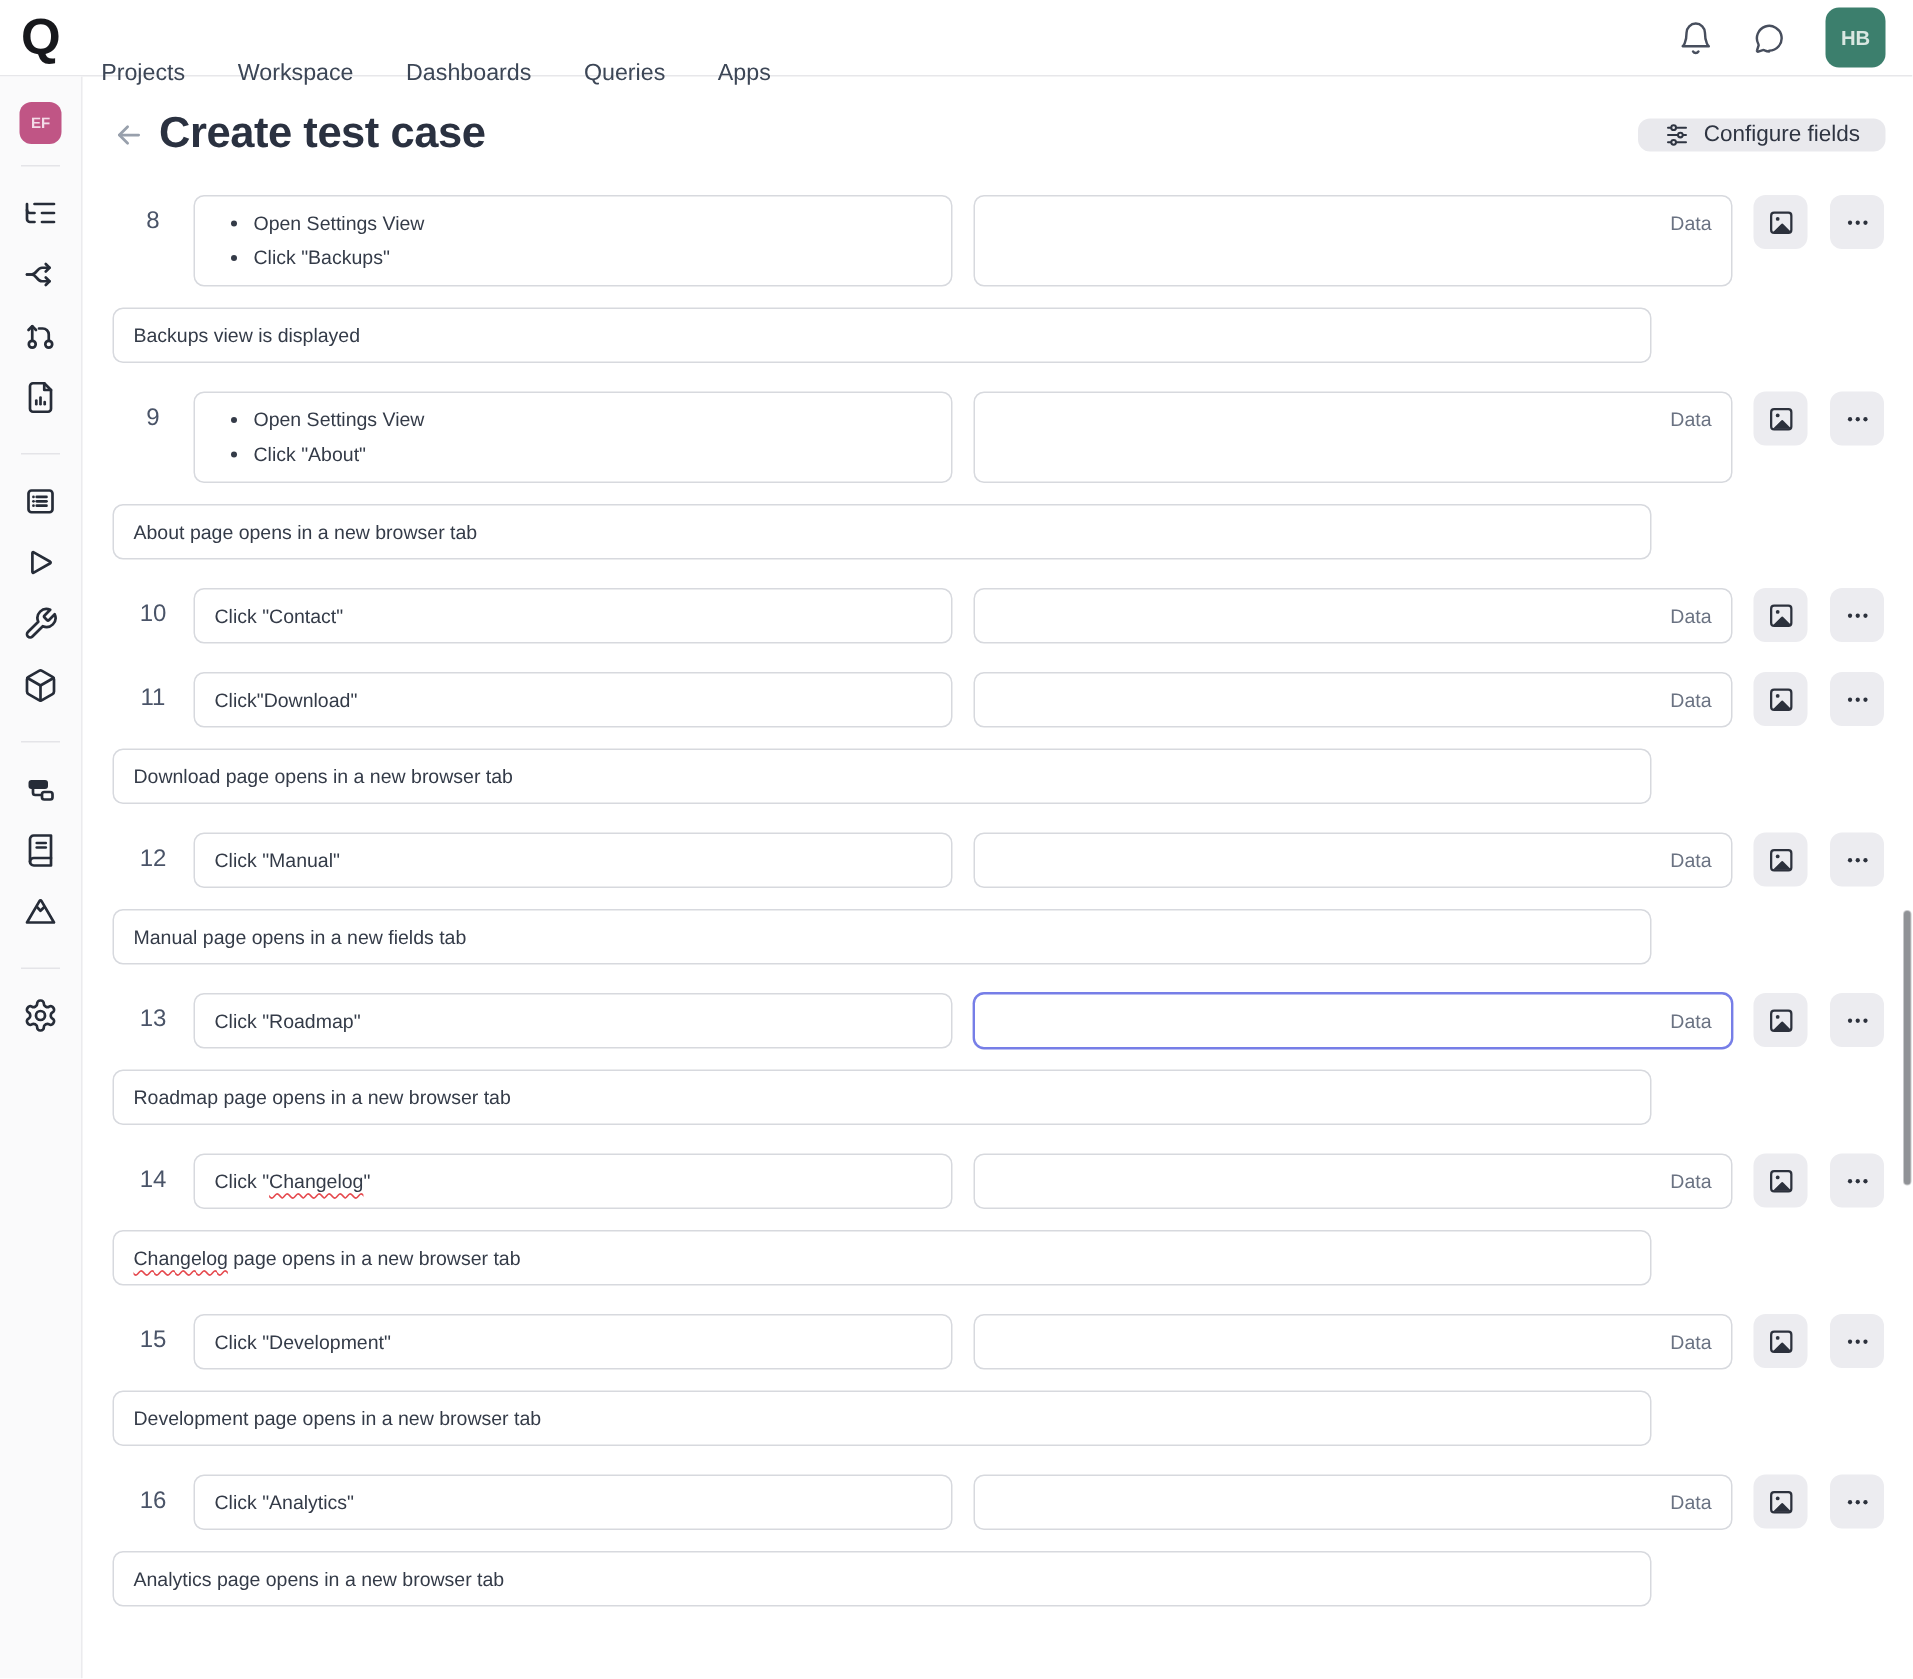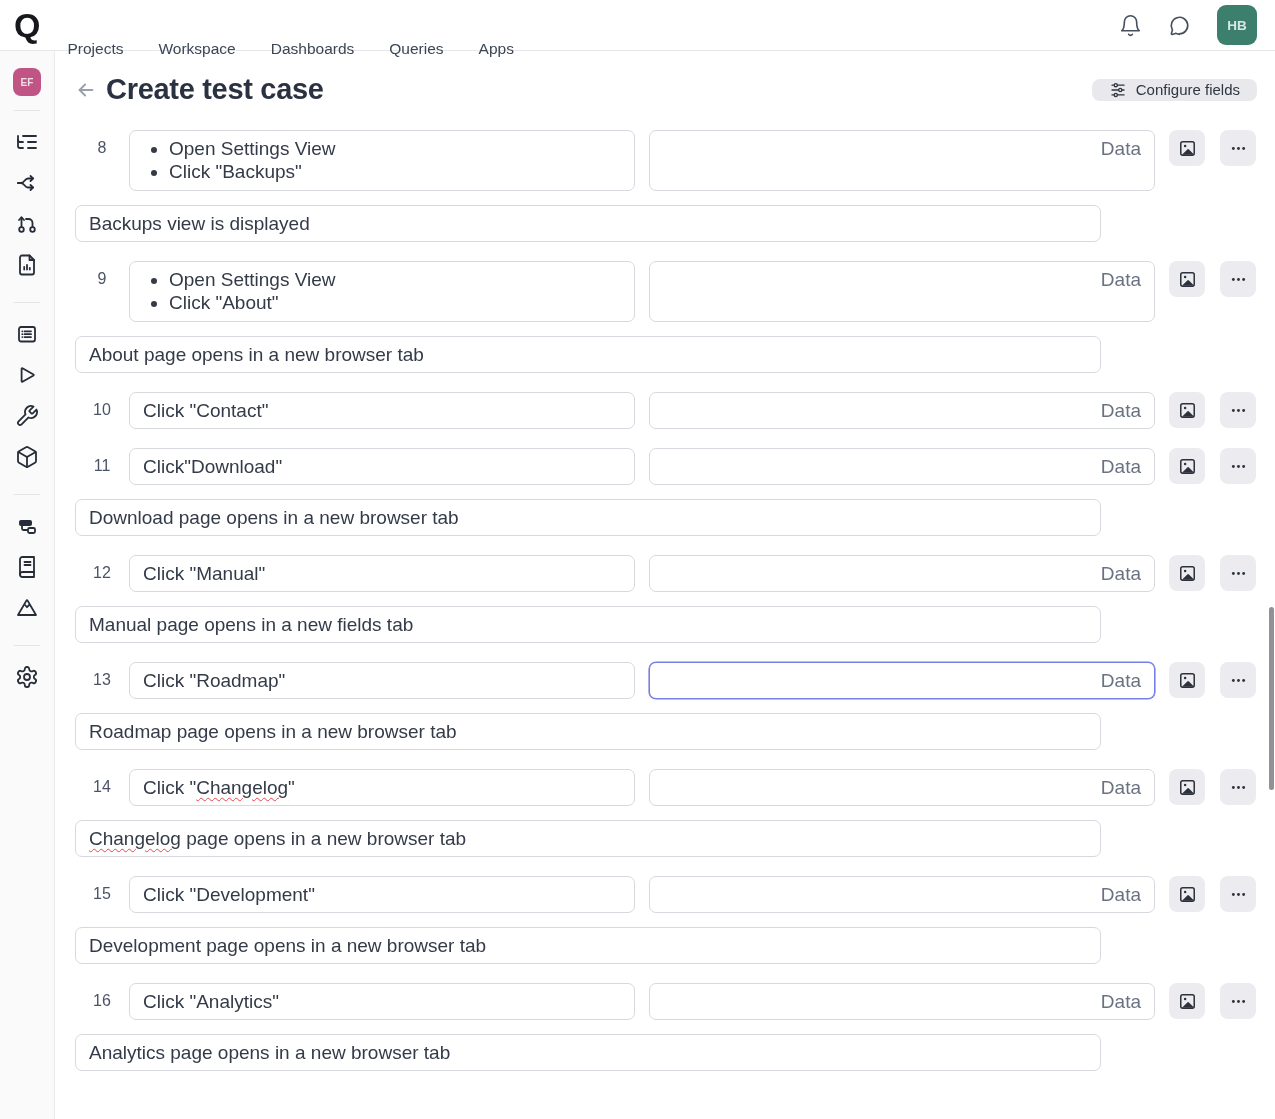--- a/index.html
+++ b/index.html
@@ -40,21 +40,21 @@
     color:#2f3542; cursor:pointer; font-family:inherit; }
   .config-btn svg { width:18px; height:18px; }
 
   
   .steps { padding:0 18px 0 20px; }
   .step { margin-bottom:19px; }
   .step-main { display:flex; align-items:stretch; }
   .step-num { width:54px; flex:none; text-align:center; padding-top:9px;
     font-size:16px; color:#4a5468; }
   .box { border:1px solid #d7d9de; border-radius:7px; background:#fff;
-    padding:7px 13px; font-size:19px; line-height:21px; color:#343b48; cursor:text; }
+    padding:7px 13px; font-size:13px; line-height:21px; color:#343b48; cursor:text; }
   .action-box { width:506px; flex:none; }
   .action-box ul { margin:0; padding-left:26px; }
   .action-box li { line-height:22.5px; }
   .data-box { width:506px; flex:none; margin-left:14px; color:#6a7282;text-align:right; }
   .data-box.focused { border-color:#767ee7; box-shadow:0 0 0 0.6px #767ee7; }
   .row-buttons { margin-left:14px; display:flex; gap:15px; align-items:flex-start; flex:none; }
   .icon-btn { width:36px; height:36px; border:none; border-radius:8px; background:#ececf0;
     color:#2c313c; display:grid; place-items:center; cursor:pointer; }
   .icon-btn svg { width:19px; height:19px; }
   .expected-row { margin-top:14px; }

